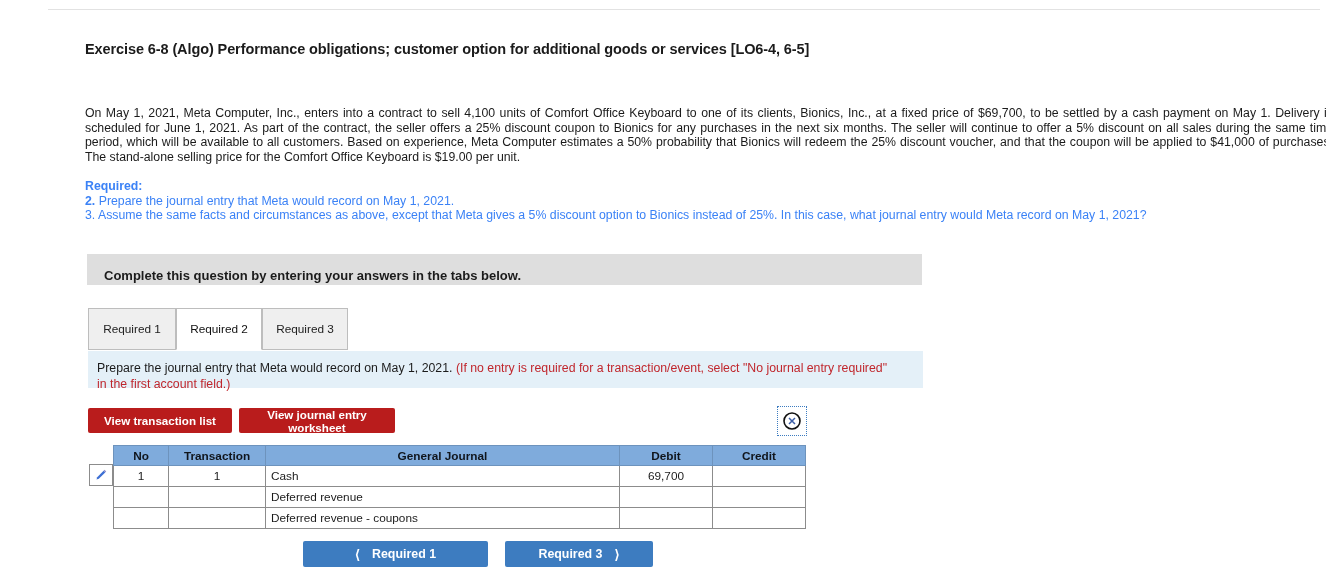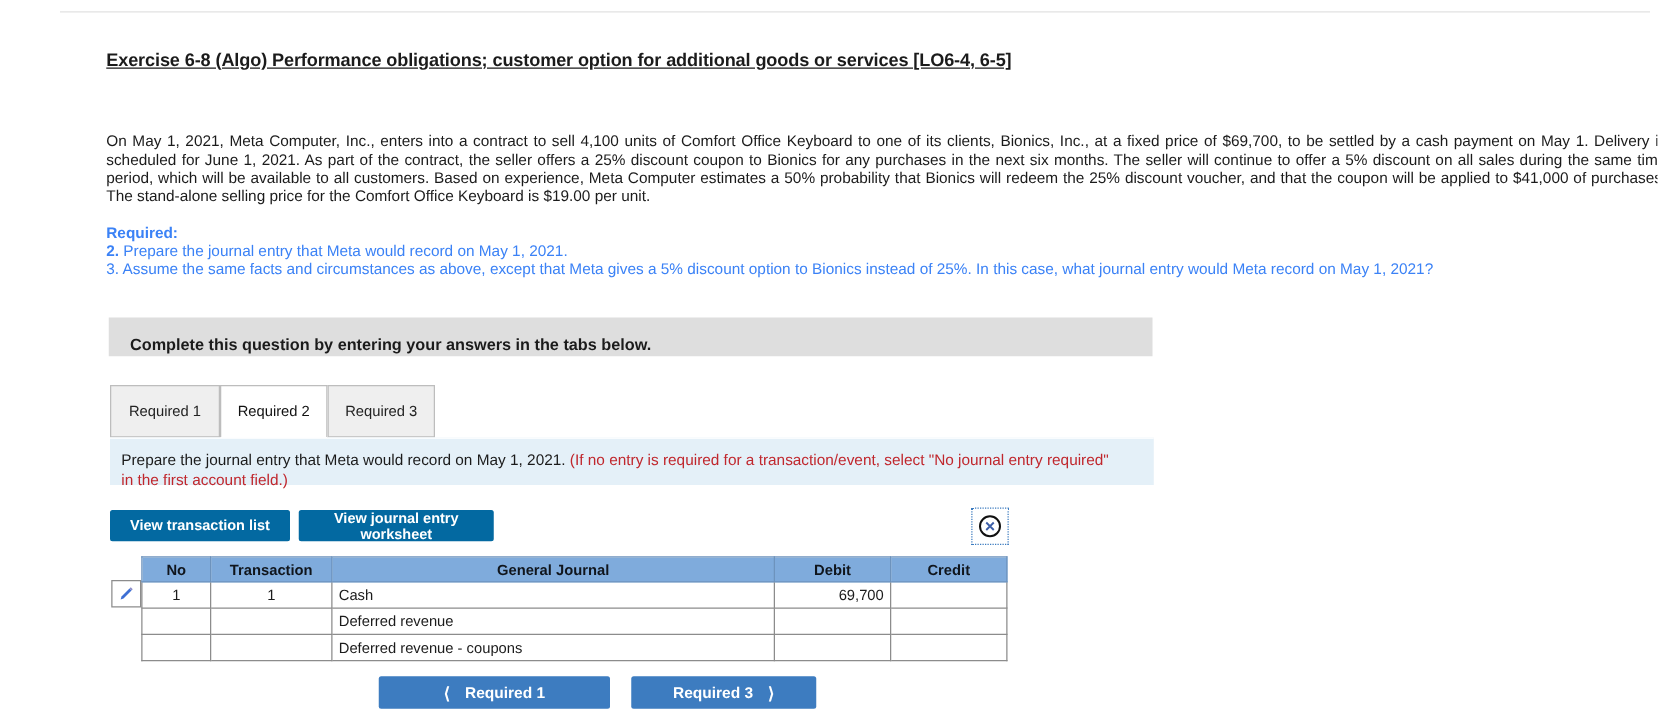--- a/index.html
+++ b/index.html
@@ -33,21 +33,20 @@
   }
   .title {
     position: absolute;
     left: 85px;
     top: 41px;
     font-size: 14.5px;
     font-weight: bold;
     color: #1b1b1b;
     white-space: nowrap;
     letter-spacing: -0.1px;
-    text-decoration: underline;
   }
   .intro {
     position: absolute;
     left: 85px;
     top: 106px;
     width: 1248px;
     font-size: 12.3px;
     line-height: 14.6px;
     color: #1b1b1b;
     text-align: justify;
@@ -135,21 +134,21 @@
     font-size: 12.3px;
     line-height: 15.5px;
     color: #1b1b1b;
   }
   .info-text .red {
     color: #c0272d;
   }
 
   .btn-blue {
     position: absolute;
-    background: #0369a1;
+    background: #b91c1c;
     color: #ffffff;
     font-size: 11.6px;
     font-weight: bold;
     border: none;
     border-radius: 2px;
     display: flex;
     align-items: center;
     justify-content: center;
     cursor: pointer;
     font-family: "Liberation Sans", sans-serif;
@@ -205,21 +204,21 @@
     padding: 0 5px;
     color: #1b1b1b;
     background: #ffffff;
   }
   .col-no     { width: 46px; }
   .col-txn    { width: 88px; margin-top: 12px; }
   .col-gj     { width: 345px; }
   .col-debit  { width: 84px; }
   .col-credit { width: 84px; }
   .c-center { text-align: center; }
-  .c-right  { text-align: right; }
+  .c-right  { text-align: center; }
   .maroon   { color: #7b1a26; }
   .indent   { padding-left: 22px; }
 
   .edit-cell {
     position: absolute;
     left: 89px;
     top: 464px;
     width: 24px;
     height: 22px;
     border: 1px solid #8c8c8c;

